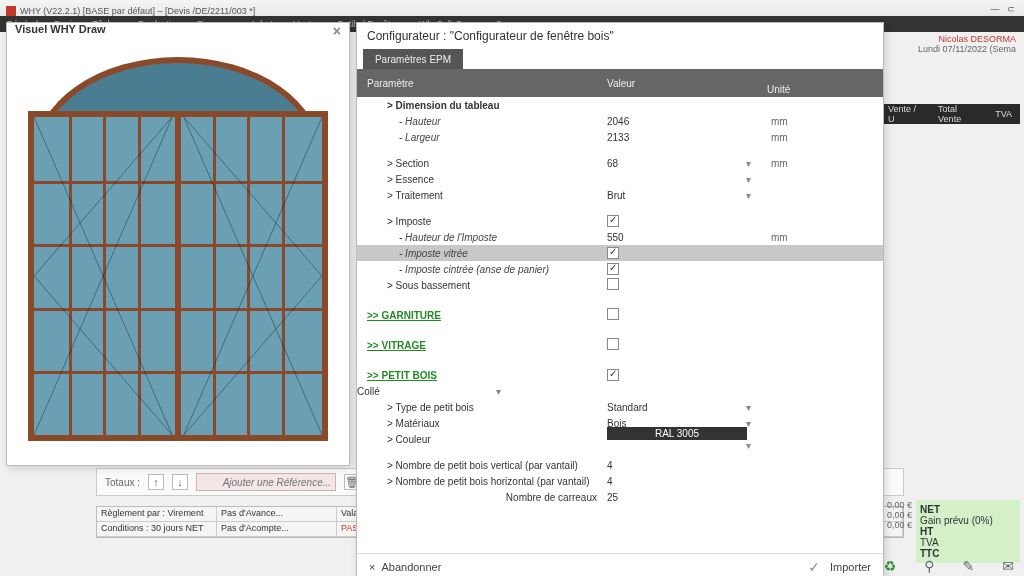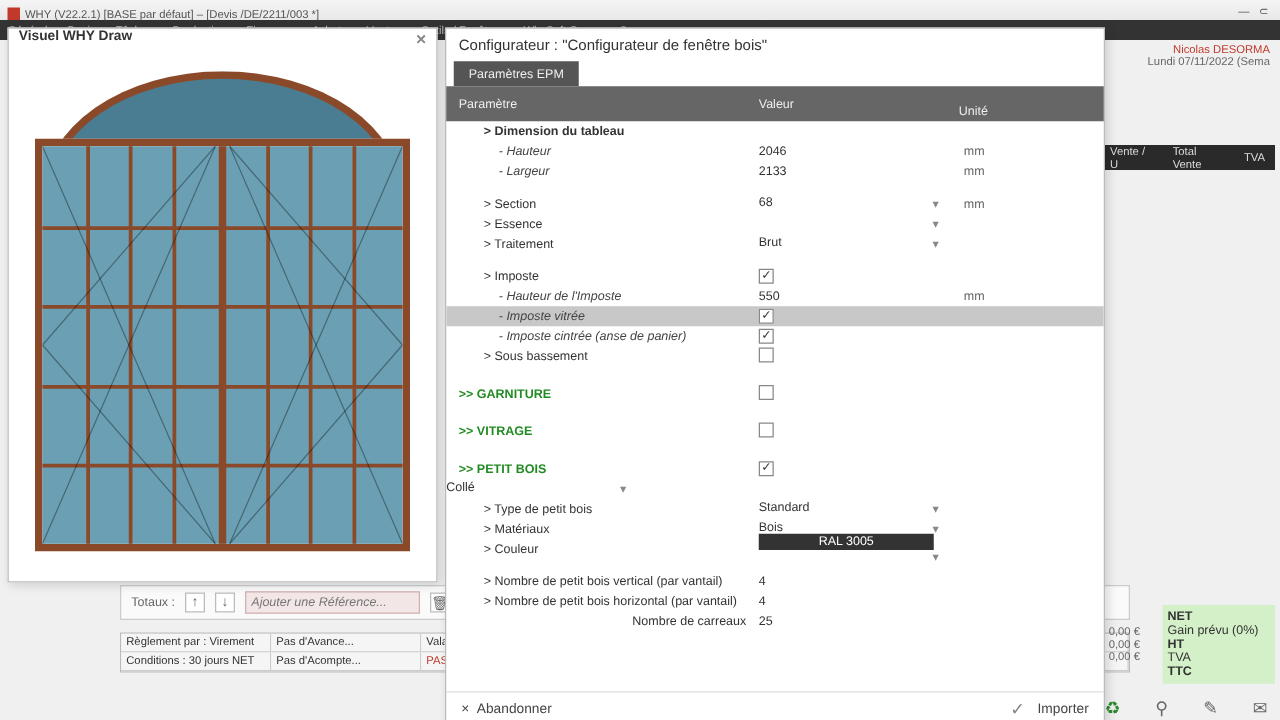--- a/index.html
+++ b/index.html
@@ -11,21 +11,21 @@
   .win-btn { width: 14px; height: 12px; margin-left: 2px; text-align: center; cursor: pointer; }
 
   .menu-bar { height: 16px; background: #333; color: #bbb; display: flex; align-items: center; padding: 0 6px; font-size: 9px; gap: 16px; }
   
   .main-area { position: absolute; top: 32px; left: 0; right: 0; bottom: 0; background: #f0f0f0; }
   
   .user-info { position: absolute; top: 0; right: 4px; text-align: right; font-size: 9px; padding: 2px 4px; }
   .user-info .name { color: #c0392b; }
   .user-info .date { color: #666; }
   
-  .bg-table-header { position: absolute; top: 84px; right: 4px; height: 20px; background: #2a2a2a; color: #ddd; font-size: 9px; display: flex; align-items: center; width: 140px; margin-left: 30px; }
+  .bg-table-header { position: absolute; top: 72px; right: 4px; height: 20px; background: #2a2a2a; color: #ddd; font-size: 9px; display: flex; align-items: center; width: 140px; margin-left: 30px; }
   .bg-table-header span { padding: 0 8px; }
   
   .visuel-panel { position: absolute; left: 6px; top: -10px; width: 344px; height: 444px; background: #fff; border: 1px solid #bbb; box-shadow: 2px 2px 8px rgba(0,0,0,.15); z-index: 5; }
   .visuel-header { height: 24px; display: flex; padding: 0 8px; font-size: 11px; font-weight: bold; color: #333; }
   .visuel-header .close { margin-left: auto; font-size: 14px; cursor: pointer; color: #888; }
   .drawing { width: 320px; height: 400px; margin: 4px auto 0; position: relative; }
   
   .d-outer { position:absolute; left:10px; right:10px; top:60px; bottom:10px; background:#fff; border:6px solid #8a4a2a; }
   .d-arc { position:absolute; left:16px; right:16px; top:6px; height:100px; background:#4b7d92; border:6px solid #8a4a2a; border-radius: 50% 50% 0 0 / 100% 100% 0 0; border-bottom:none; }
   .d-glass { position:absolute; left:0; right:0; top:0; bottom:0; background:#6ba0b4; }
@@ -40,44 +40,44 @@
   .param-header .col-v { flex: 0 0 160px; }
   .param-header .col-u { flex: 1; margin-top: 12px; }
   
   .param-body { flex: 1; overflow: auto; }
   .row { display: flex; align-items: center; height: 16px; font-size: 10px; }
   .row .col-p { flex: 0 0 250px; padding-left: 10px; }
   .row .col-v { flex: 0 0 160px; }
   .row .col-u { flex: 1; padding-left: 4px; color: #666; }
   .row .dd { color: #888; float: right; margin-right: 16px; }
   .row.hdr .col-p { font-weight: bold; }
-  .row.cat .col-p { color: #228b22; font-weight: bold; }
+  .row.cat .col-p { color: #228b22; font-weight: bold; text-decoration: underline; }
   .row.sel { background: #c8c8c8; }
   .row .indent1 { padding-left: 20px; }
   .row .indent2 { padding-left: 32px; font-style: italic; color: #444; }
   .chk { width: 12px; height: 12px; border: 1px solid #888; background: #fff; display: inline-block; }
   .chk.on::after { content: "✓"; font-size: 10px; position: relative; top: -2px; left: 1px; }
   .val-lbl { display:inline-block; }
   .val-dark { background: #333; color: #fff; padding: 1px 6px; display: inline-block; width: 140px; text-align: center; }
   
   .config-footer { height: 26px; border-top: 1px solid #ddd; display: flex; align-items: center; padding: 0 12px; gap: 6px; }
   .config-footer .spacer { flex: 1; }
   .config-footer span { font-size: 11px; color: #444; cursor: pointer; }
   .config-footer .tick { font-size: 14px; color: #888; margin-right: 4px; }
   
   .bottom-bar { position: absolute; left: 96px; right: 120px; top: 436px; height: 100px; }
   .tot-row { height: 28px; display: flex; align-items: center; gap: 8px; background: #fafafa; border: 1px solid #ccc; padding: 0 8px; font-size: 10px; }
   .tot-row .lbl { color: #666; }
-  .tot-row input { width: 140px; height: 18px; font-size: 10px; font-style: italic; background: #f3e6e6; border: 1px solid #d0b0b0; padding: 0 4px; }
+  .tot-row input { width: 140px; height: 18px; font-size: 10px; font-style: italic; background: #f3e6e6; border: 1px solid #d0b0b0; padding: 0 4px; text-align: right; }
   .ico { width: 16px; height: 16px; border: 1px solid #bbb; background: #fff; display: inline-flex; align-items: center; justify-content: center; cursor: pointer; color: #666; font-size: 11px; }
   .grid2 { margin-top: 10px; border: 1px solid #bbb; }
   .grid2 .gr { display: flex; height: 15px; font-size: 9px; }
   .grid2 .gc { border-right: 1px solid #ccc; border-bottom: 1px solid #ccc; padding: 1px 4px; background: #f5f5f5; }
   .gc.red { color: #c0392b; }
-  .summary-box { position: absolute; right: 4px; top: 452px; width: 90px; background: #d4f0c8; font-size: 10px; padding: 4px; }
+  .summary-box { position: absolute; right: 4px; top: 468px; width: 104px; background: #d4f0c8; font-size: 10px; padding: 4px; }
   .summary-box .line { display: flex; }
   .tool-row { position: absolute; left: 360px; right: 10px; top: 524px; height: 20px; display: flex; align-items: center; gap: 28px; color: #666; font-size: 14px; }
 </style>
 </head>
 <body>
 
 <div class="title-bar">
   <span class="icon"></span>
   <span>WHY (V22.2.1)  [BASE par défaut] – [Devis /DE/2211/003 *]</span>
   <span class="spacer"></span>

